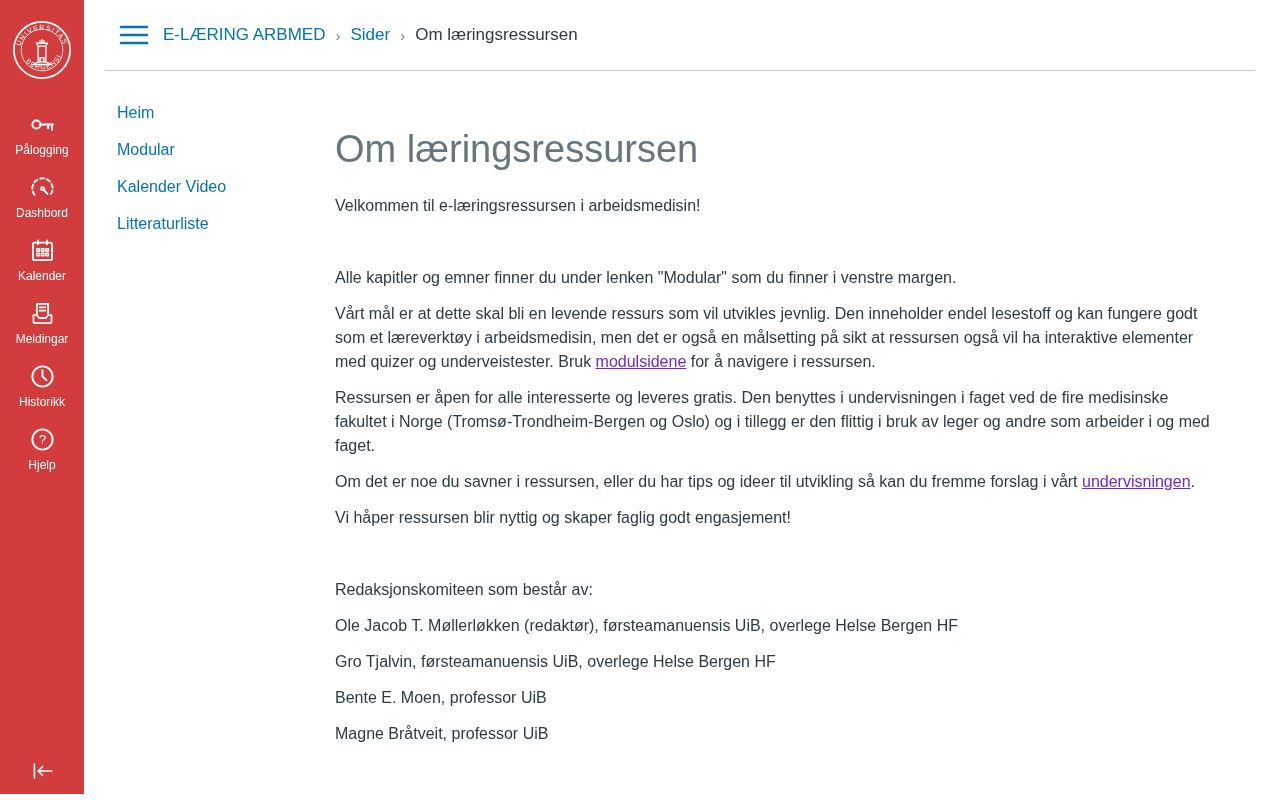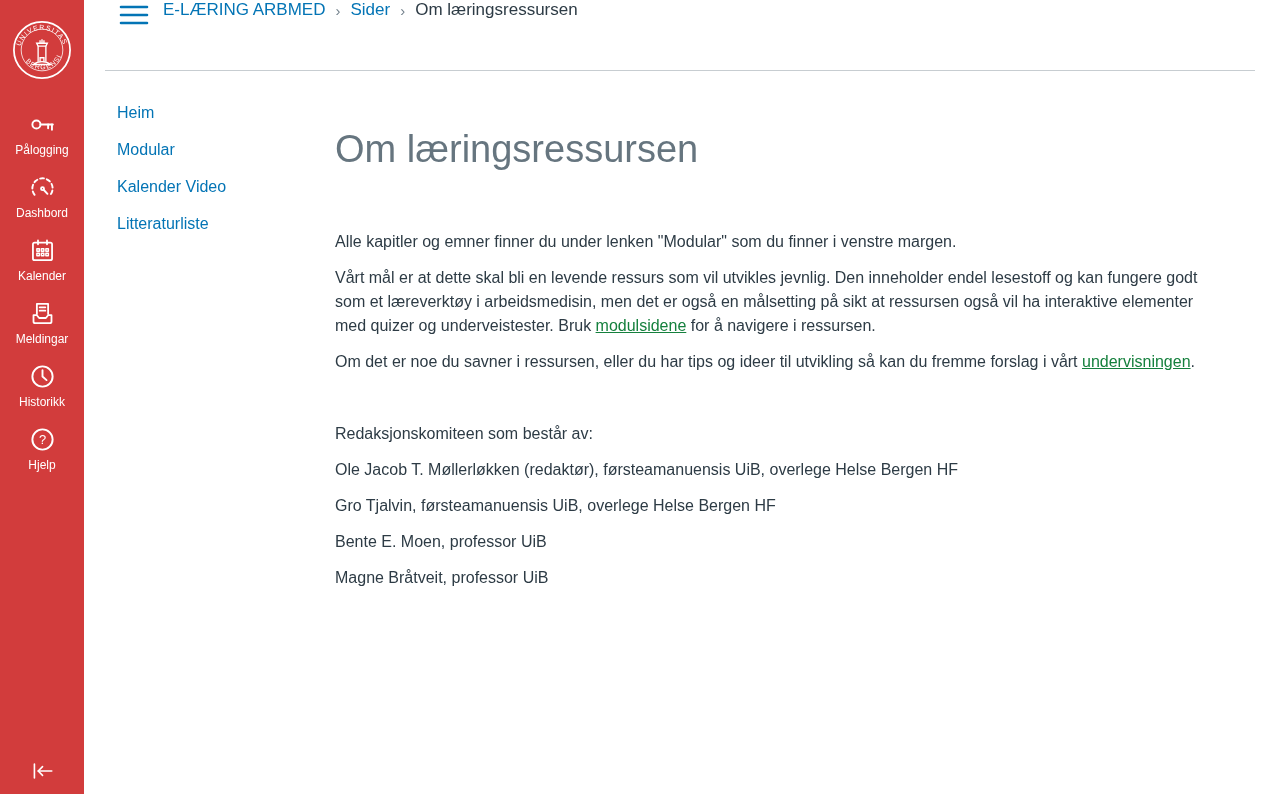--- a/index.html
+++ b/index.html
@@ -25,21 +25,21 @@
     margin-bottom: 17px; cursor: pointer; text-align: center;
   }
   .gnav-item svg { margin-bottom: 5px; }
   .gnav-collapse {
     position: absolute; bottom: 10px; left: 0; right: 0;
     display: flex; justify-content: center; cursor: pointer;
   }
   
   .main-col { flex: 1 1 auto; display: flex; flex-direction: column; }
   .top-header {
-    height: 70px; display: flex; align-items: flex-start;
+    height: 70px; display: flex; align-items: center;
     padding-left: 31px; flex: 0 0 70px;
   }
   .menu-btn {
     background: none; border: none; padding: 4px; margin: 0 10px 0 0;
     cursor: pointer; display: flex; align-items: center;
   }
   .breadcrumb { display: flex; align-items: center; font-size: 17px; }
   .breadcrumb a { color: #0374B5; text-decoration: none; cursor: pointer; }
   .breadcrumb .crumb-sep { color: #73818C; margin: 0 10px; font-size: 15px; }
   .breadcrumb .crumb-current { color: #2D3B45; }
@@ -52,21 +52,21 @@
     font-size: 16px; line-height: 19px; margin-bottom: 18px; cursor: pointer;
   }
   
   .article { flex: 1 1 auto; padding: 57px 70px 0 0; }
   .page-title {
     margin: 0 0 24px 0;
     font-size: 38px; line-height: 42px; font-weight: 200;
     color: #66757F;
   }
   .article p { margin: 12px 0; font-size: 16px; line-height: 24px; color: #2D3B45; }
-  .article a { color: #15803d; cursor: pointer; }
+  .article a { color: #6d28d9; cursor: pointer; }
   svg.icon { display: block; }
 </style>
 </head>
 <body>
 
 <nav class="global-nav">
 
   <div class="brand-logo">
     <svg class="icon" width="62" height="62" viewBox="0 0 64 64" fill="none" stroke="#ffffff">
       <circle cx="32" cy="32" r="29" stroke-width="1.8"></circle>
@@ -183,24 +183,27 @@
     <nav class="course-nav">
       <a href="#">Heim</a>
       <a href="#">Modular</a>
       <a href="#">Kalender Video</a>
       <a href="#">Litteraturliste</a>
     </nav>
 
     <article class="article">
       <h1 class="page-title">Om læringsressursen</h1>
       <div>
+          <p>Velkommen til e-læringsressursen i arbeidsmedisin!</p>
           <p>&nbsp;</p>
           <p>Alle kapitler og emner finner du under lenken "Modular" som du finner i venstre margen.</p>
           <p>Vårt mål er at dette skal bli en levende ressurs som vil utvikles jevnlig. Den inneholder endel lesestoff og kan fungere godt som et læreverktøy i arbeidsmedisin, men det er også en målsetting på sikt at ressursen også vil ha interaktive elementer med quizer og underveistester. Bruk <a href="#">modulsidene</a> for å navigere i ressursen.</p>
+          <p>Ressursen er åpen for alle interesserte og leveres gratis. Den benyttes i undervisningen i faget ved de fire medisinske fakultet i Norge (Tromsø-Trondheim-Bergen og Oslo) og i tillegg er den flittig i bruk av leger og andre som arbeider i og med faget.</p>
           <p>Om det er noe du savner i ressursen, eller du har tips og ideer til utvikling så kan du fremme forslag i vårt <a href="#">undervisningen</a>.</p>
+          <p>Vi håper ressursen blir nyttig og skaper faglig godt engasjement!</p>
           <p>&nbsp;</p>
           <p>Redaksjonskomiteen som består av:</p>
           <p>Ole Jacob T. Møllerløkken (redaktør), førsteamanuensis UiB, overlege Helse Bergen HF</p>
           <p>Gro Tjalvin, førsteamanuensis UiB, overlege Helse Bergen HF</p>
           <p>Bente E. Moen, professor UiB</p>
           <p>Magne Bråtveit, professor UiB</p>
         </div>
     </article>
 
   </div>

